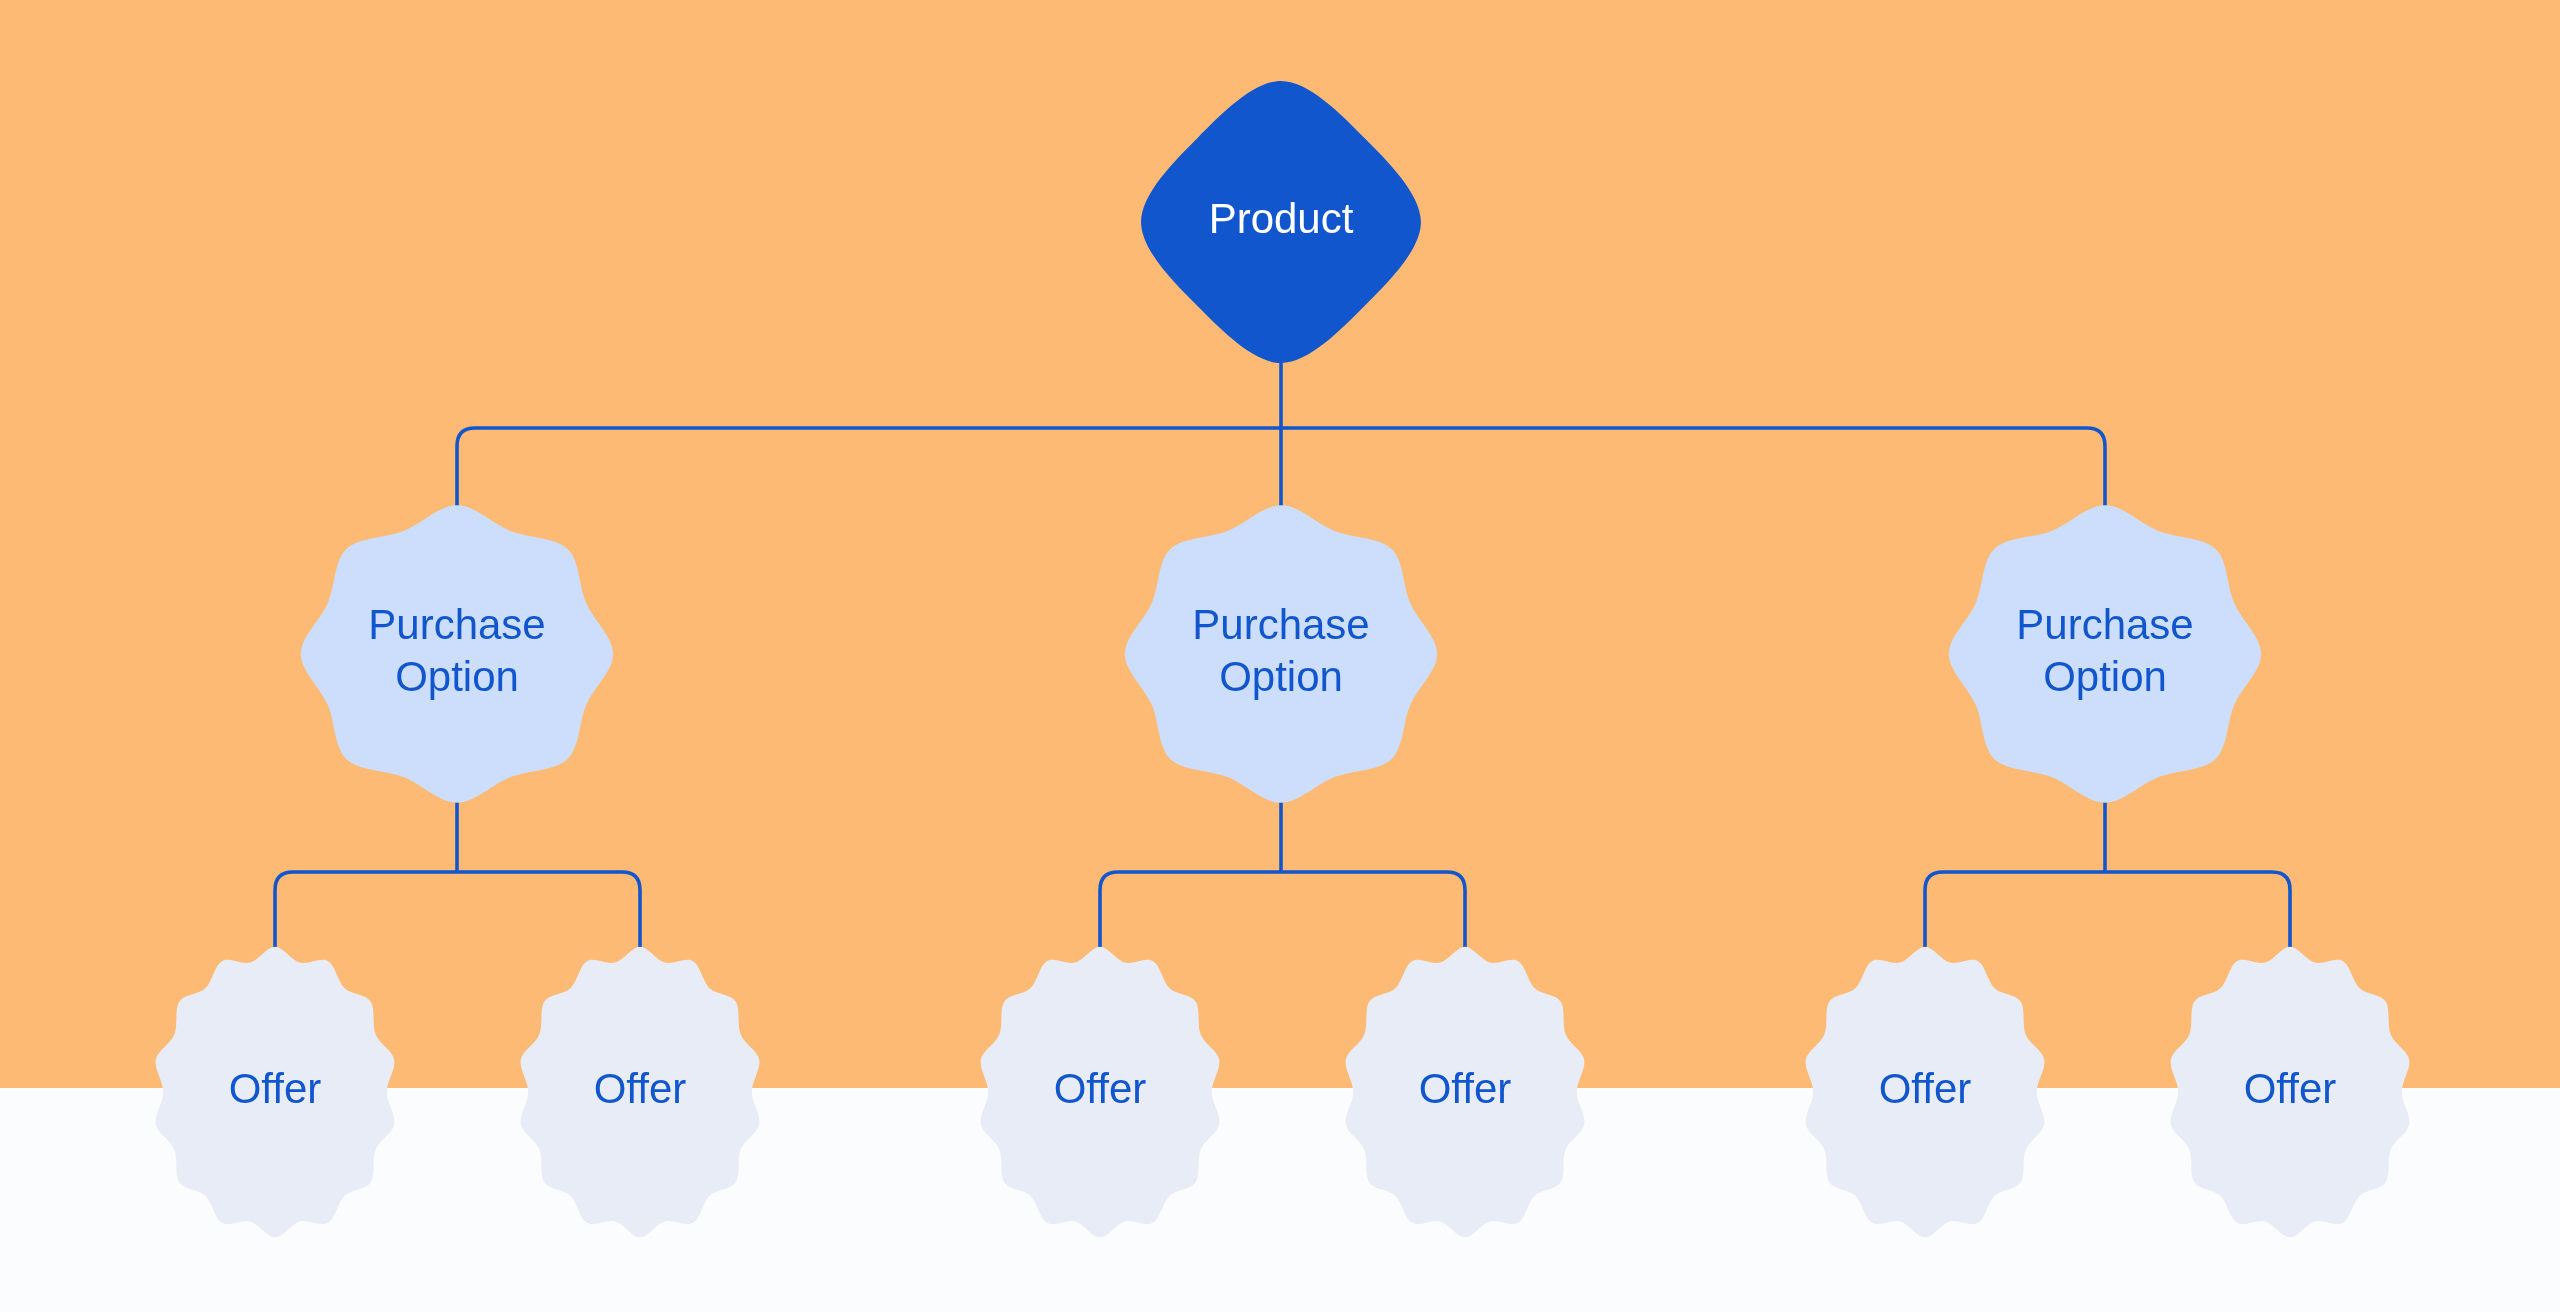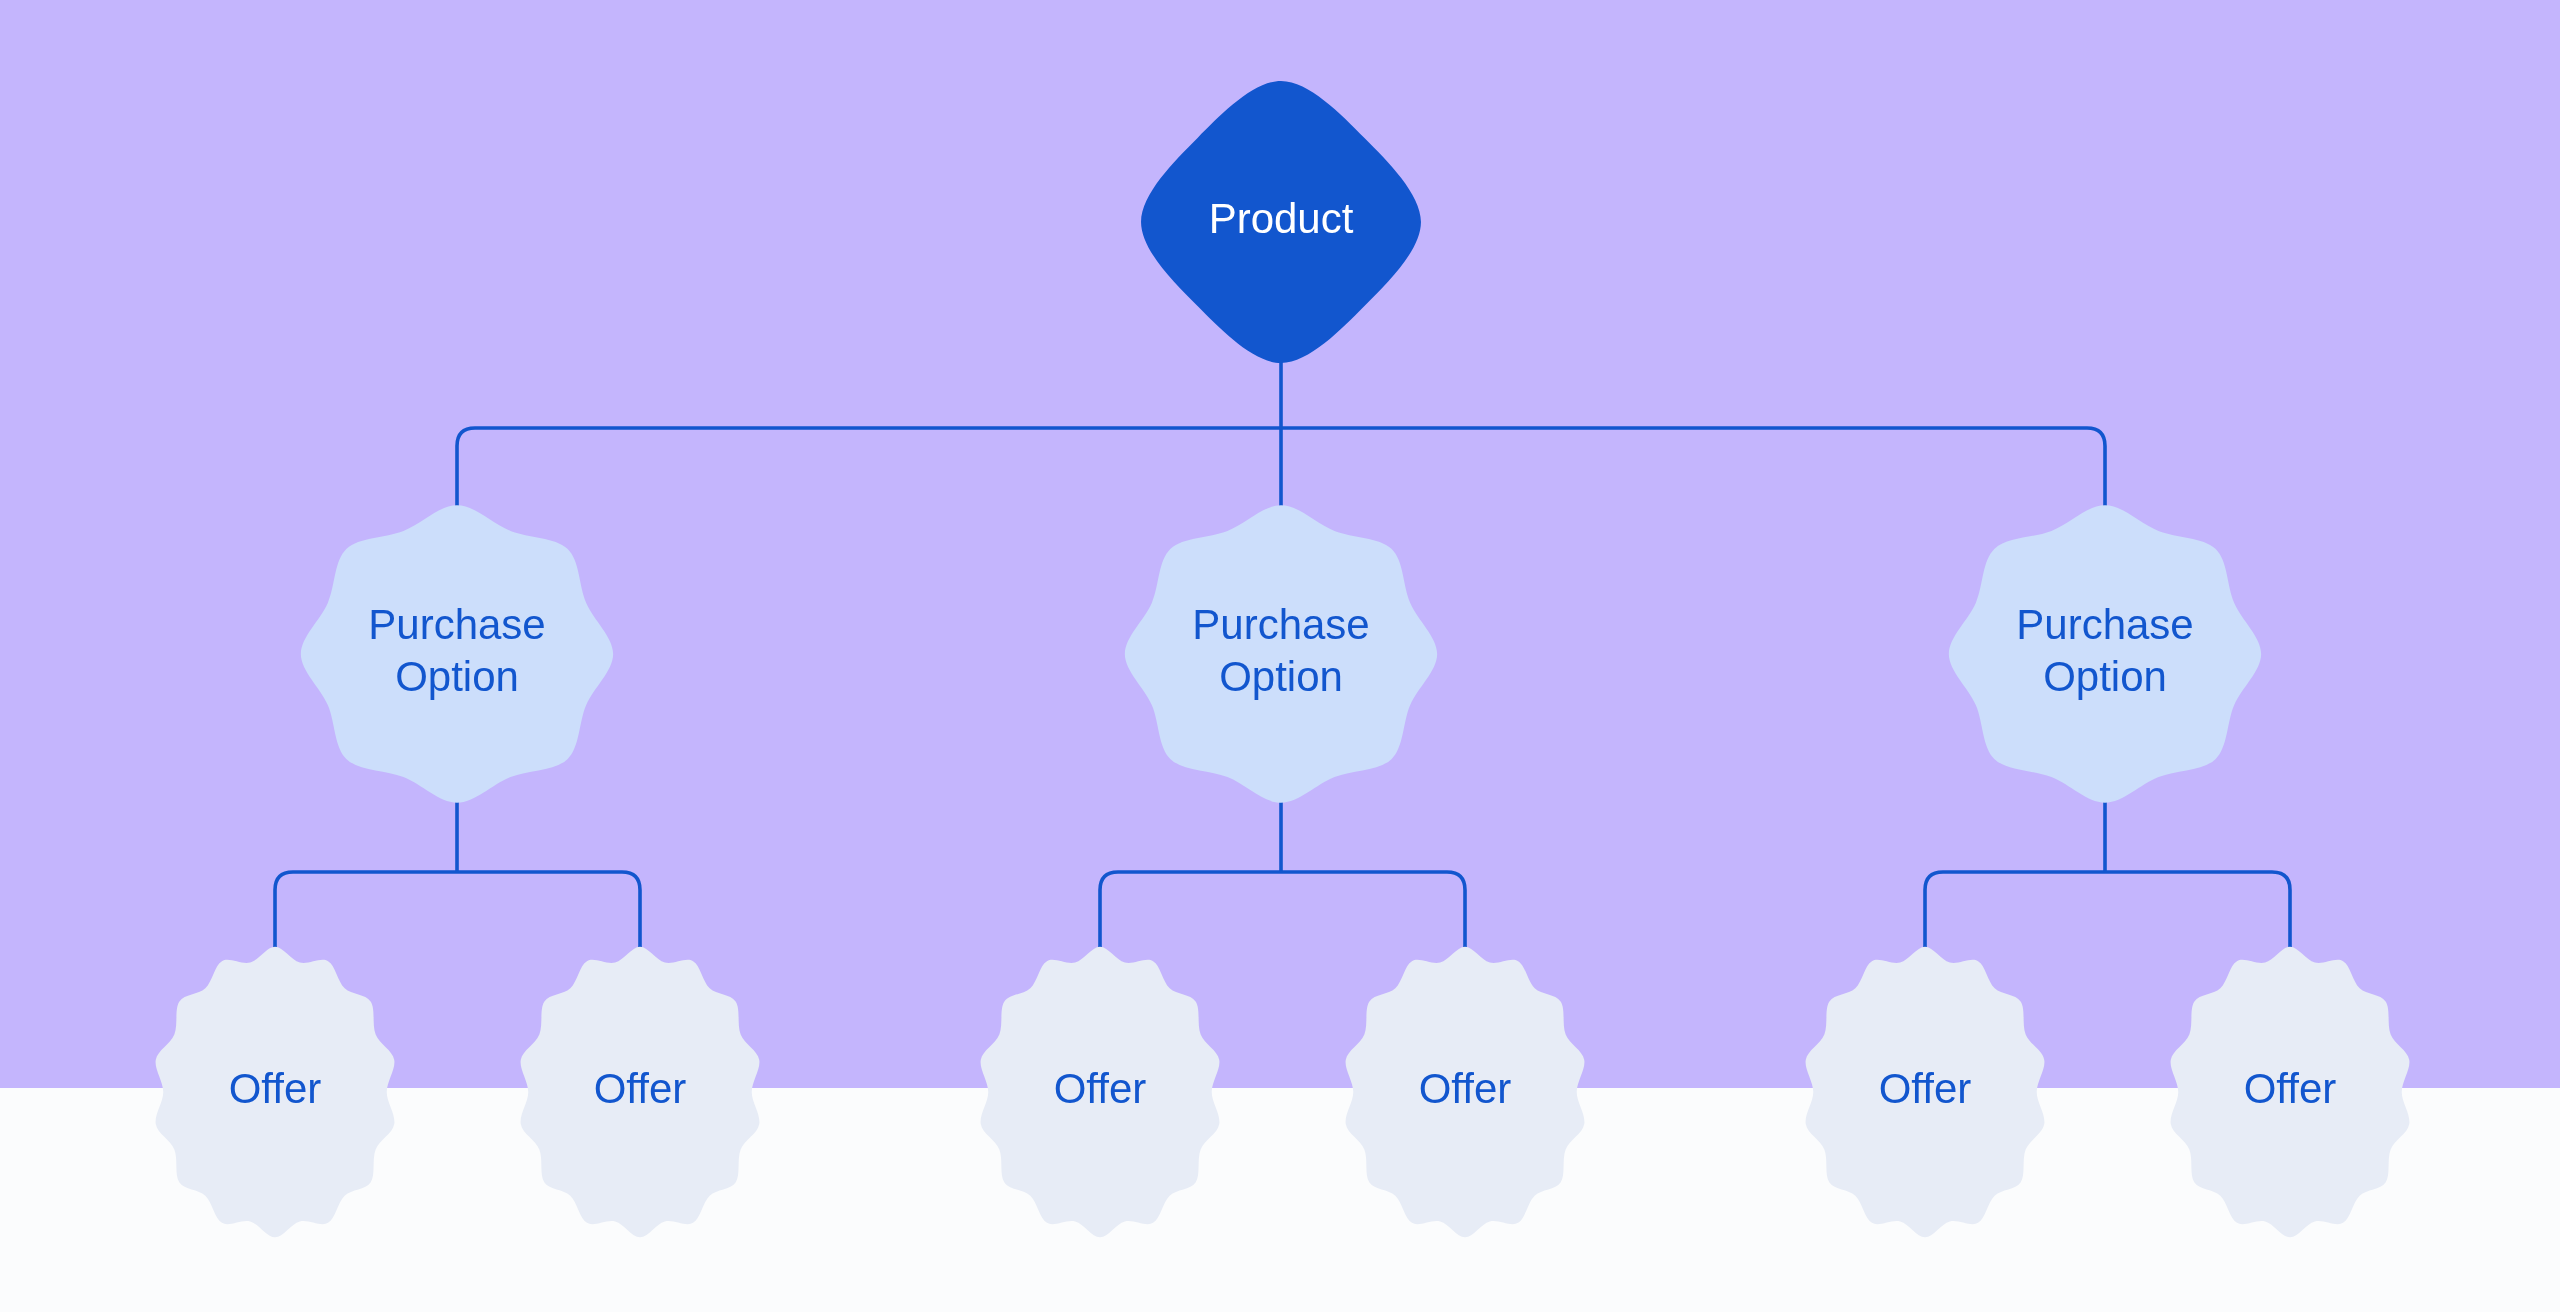--- a/index.html
+++ b/index.html
@@ -10,21 +10,21 @@
     width: 2560px;
     height: 1312px;
     background: #FBFCFD;
     font-family: "Liberation Sans", sans-serif;
     overflow: hidden;
   }
   #diagram-root {
     position: relative;
     width: 2560px;
     height: 1088px;
-    background: #c4b5fd;
+    background: #fdba74;
   }
   svg.canvas {
     position: absolute;
     top: 0;
     left: 0;
     width: 2560px;
     height: 1312px;
     display: block;
   }
   .node-label {

